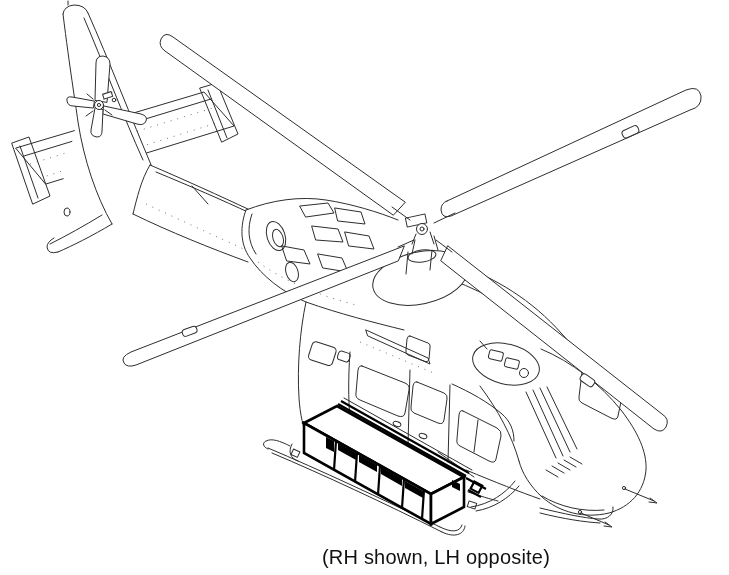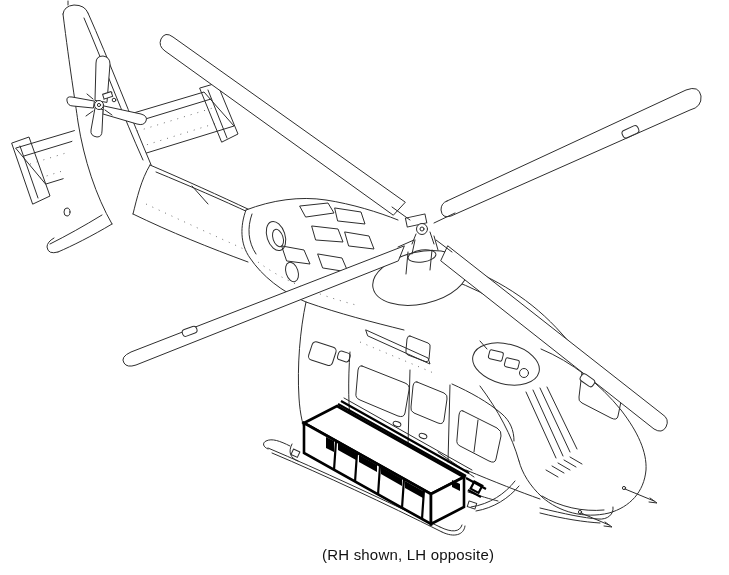--- a/index.html
+++ b/index.html
@@ -20,21 +20,21 @@
   .ln{fill:none;stroke:var(--line-color);stroke-width:1;stroke-linecap:round;stroke-linejoin:round;}
   .lnw{fill:#ffffff;stroke:var(--line-color);stroke-width:1;stroke-linecap:round;stroke-linejoin:round;}
   .fw{fill:#ffffff;stroke:none;}
   .dash{fill:none;stroke:var(--line-color);stroke-width:.8;stroke-dasharray:1 6;opacity:.85;}
   
   .bd{fill:#ffffff;stroke:var(--highlight-color);stroke-width:2.6;stroke-linejoin:miter;}
   .bl{fill:none;stroke:var(--highlight-color);stroke-width:2.2;stroke-linecap:butt;}
   .blk{fill:var(--highlight-color);stroke:none;}
   .caption{
     position:absolute;left:322px;top:546px;
-    font-size:15px;color:var(--caption-color);
+    font-size:20px;color:var(--caption-color);
     white-space:nowrap;letter-spacing:.2px;
   }
 </style>
 </head>
 <body>
 
 <div class="stage">
 <svg width="729" height="575" viewBox="0 0 729 575" role="img">
 
   <g>

